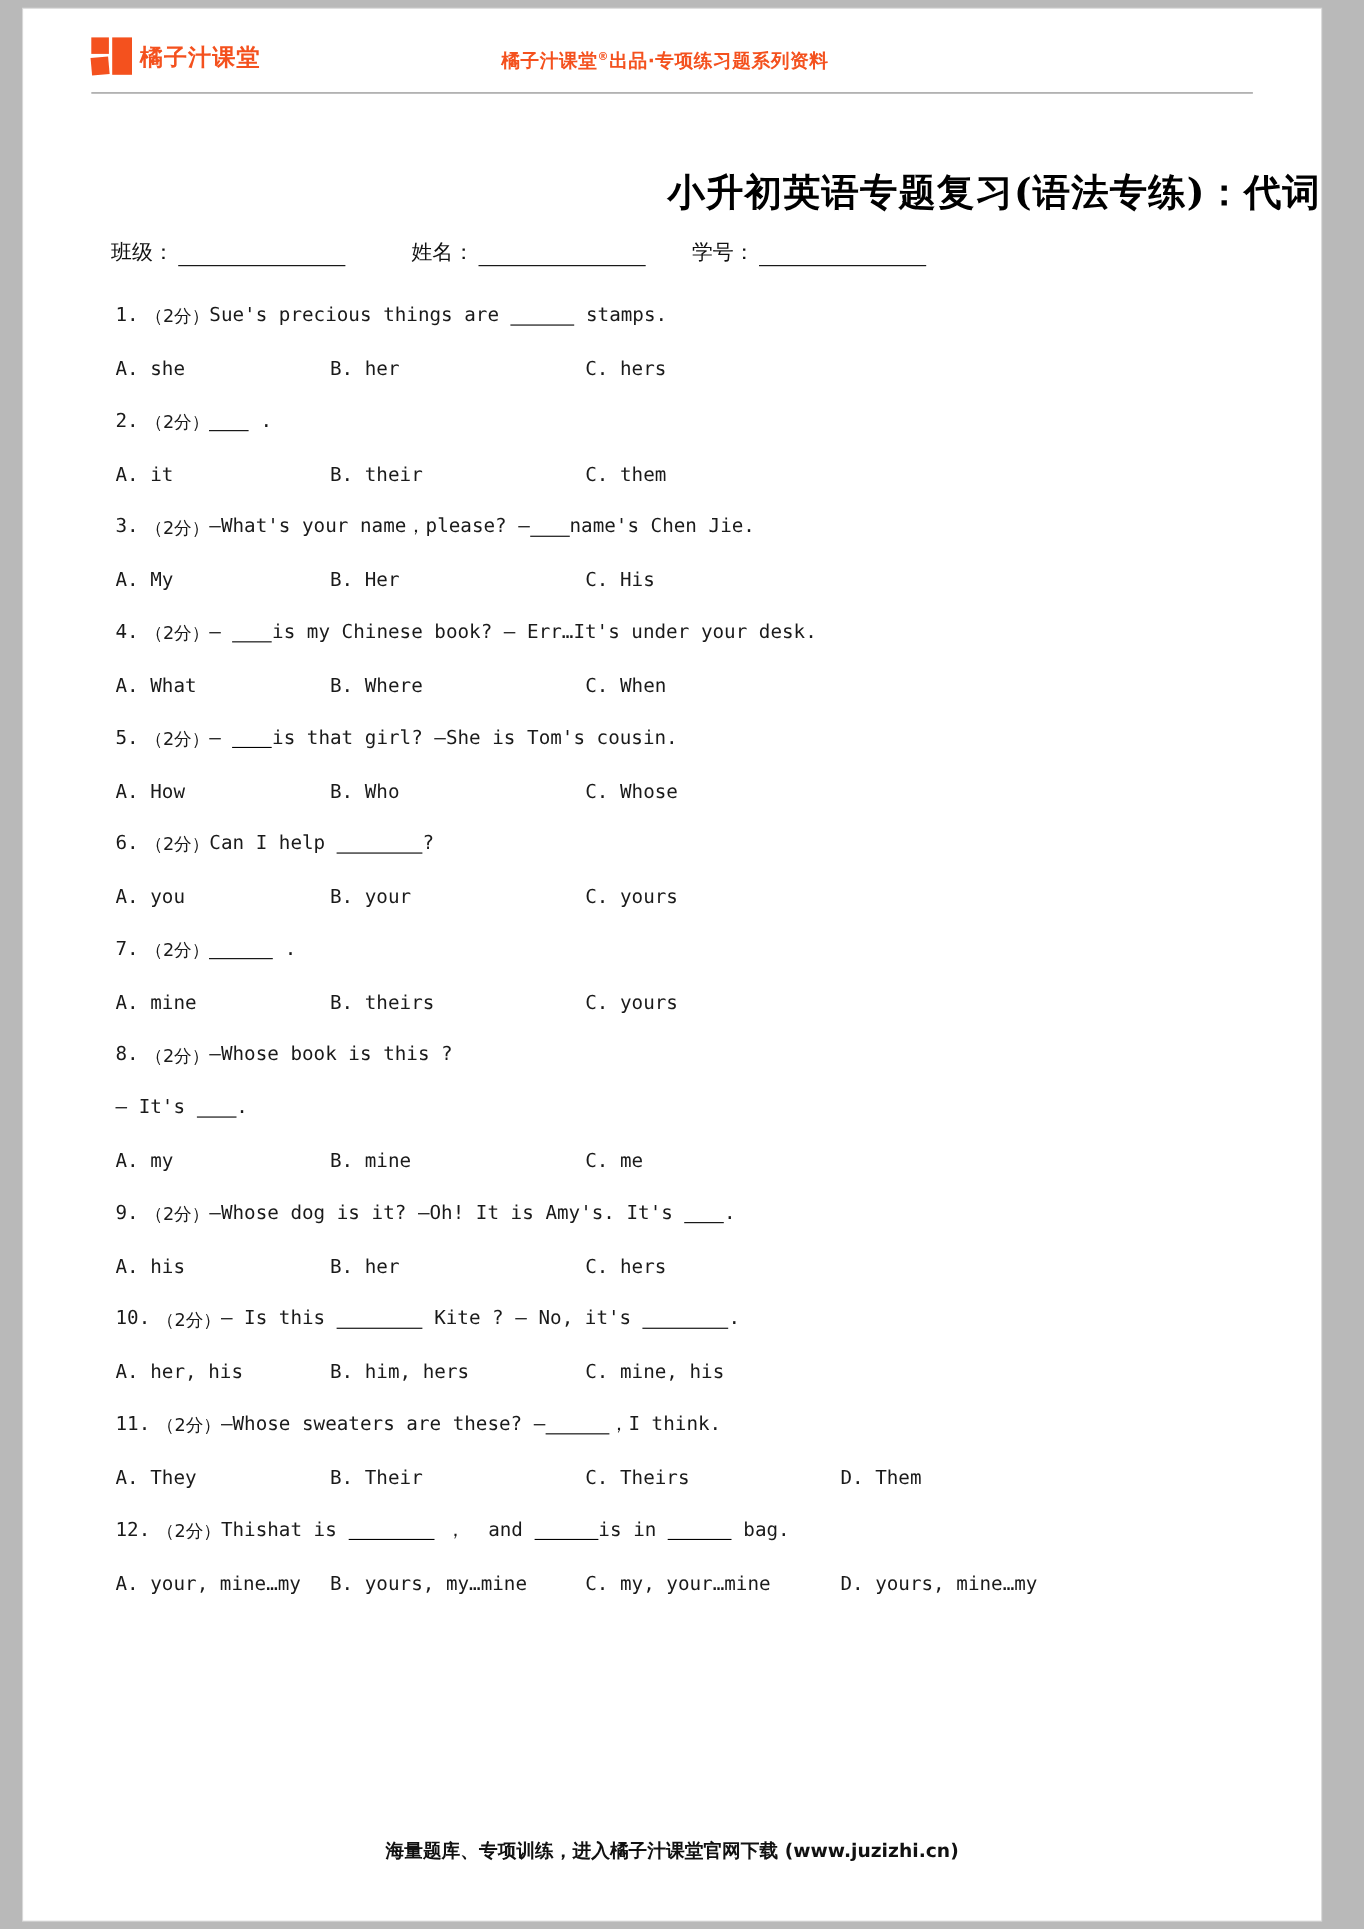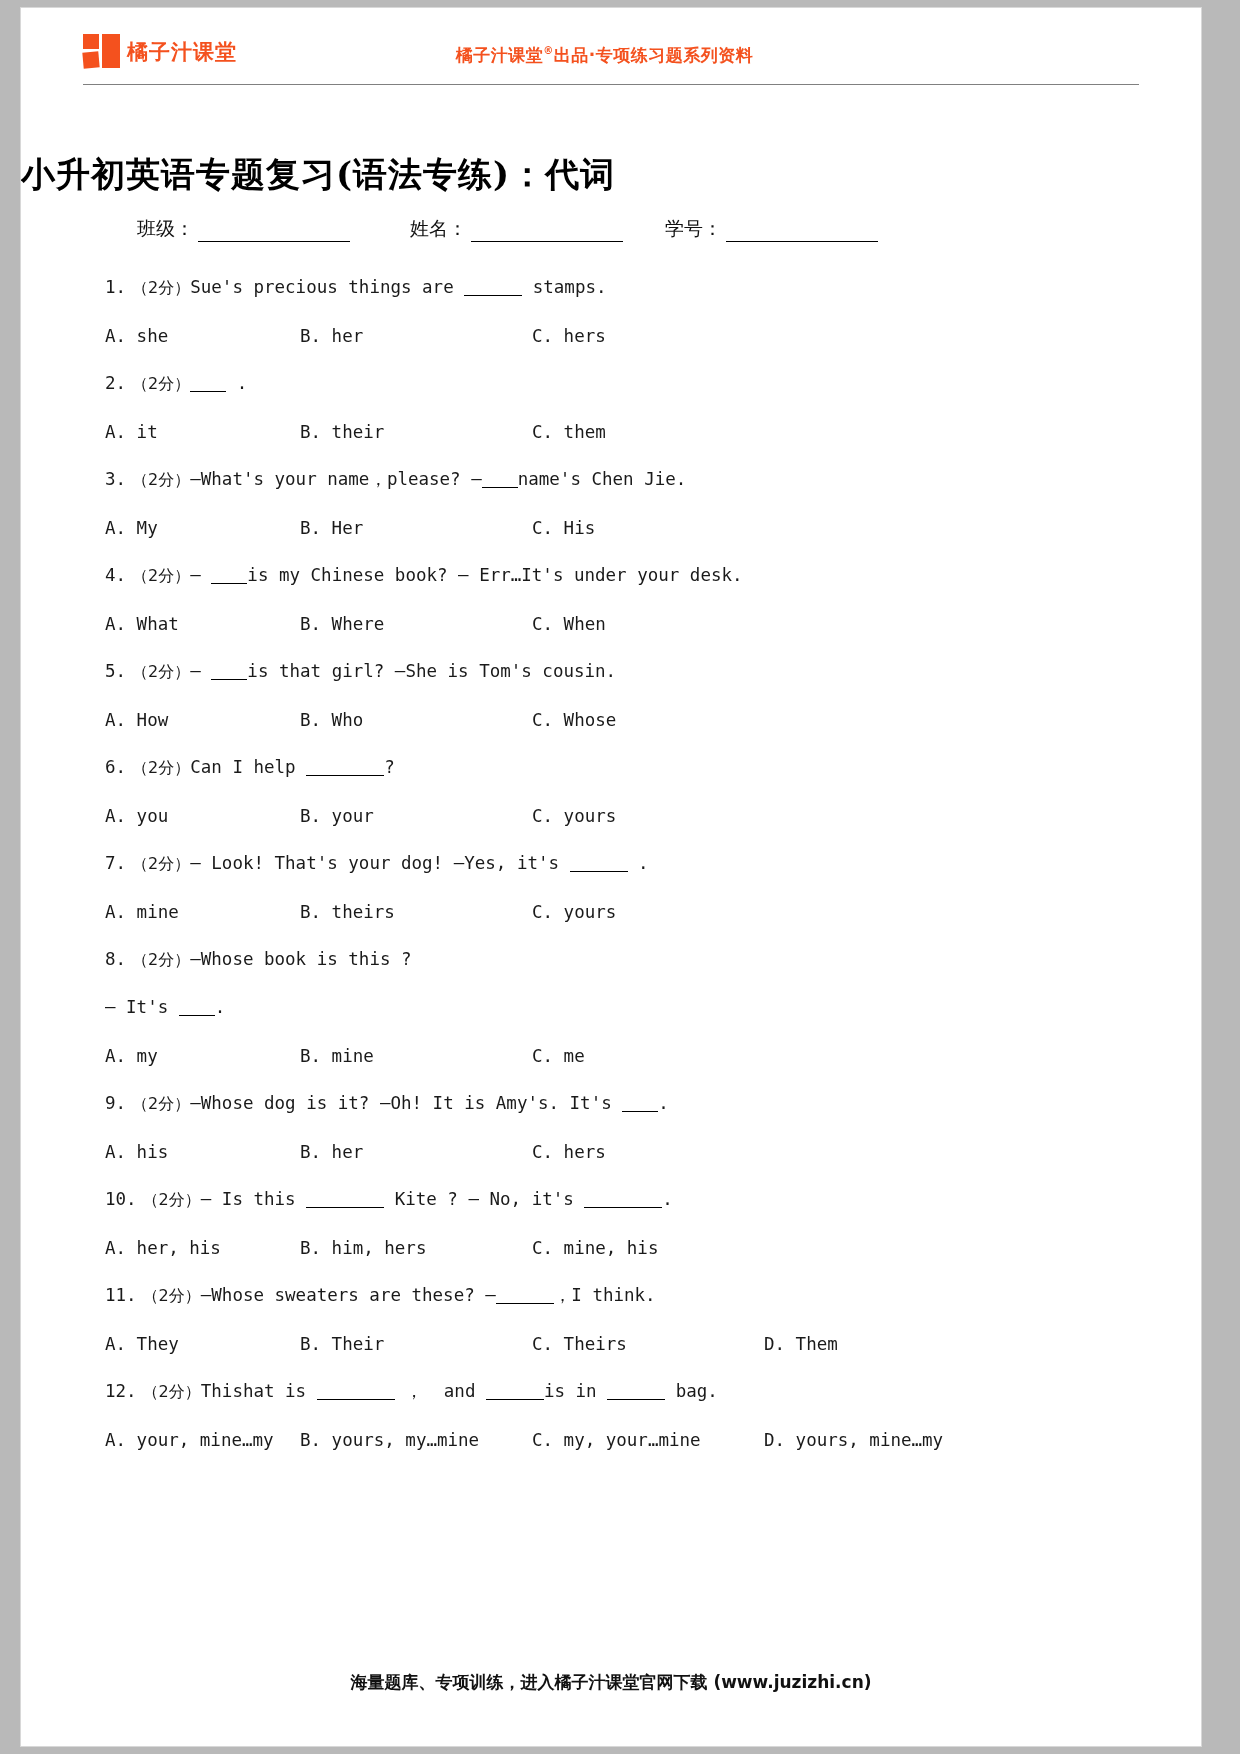--- a/index.html
+++ b/index.html
@@ -74,30 +74,30 @@
     left: 62px;
     right: 62px;
     top: 76px;
     height: 1px;
     background: #808080;
   }
   
   .doc-title {
     margin: 0;
     padding-top: 72px;
-    text-align: left;
+    text-align: right;
     font-family: "DejaVu Serif", serif;
     font-weight: bold;
     font-size: 34px;
     color: #000;
     letter-spacing: 1px;
   }
   .info-row {
     margin-top: 18px;
-    padding-left: 116px;
+    padding-left: 80px;
     font-family: "DejaVu Serif", serif;
     font-size: 19px;
     color: #111;
     display: flex;
     align-items: flex-end;
   }
   .info-item { display: flex; align-items: flex-end; }
   .info-label { white-space: nowrap; }
   .info-blank {
     display: inline-block;
@@ -210,21 +210,21 @@
       </div>
       <div class="q-block">
         <div class="q-stem"><span style="margin-right: 6px;">5.</span><span class="cjk">（2分）</span><span>— </span><span class="blank-s"></span><span>is that girl? —She is Tom's cousin.</span></div>
         <div class="q-opts"><span class="opt opt-1">A. How</span><span class="opt opt-2">B. Who</span><span class="opt opt-3">C. Whose</span></div>
       </div>
       <div class="q-block">
         <div class="q-stem"><span style="margin-right: 6px;">6.</span><span class="cjk">（2分）</span><span>Can I help </span><span class="blank-l"></span><span>?</span></div>
         <div class="q-opts"><span class="opt opt-1">A. you</span><span class="opt opt-2">B. your</span><span class="opt opt-3">C. yours</span></div>
       </div>
       <div class="q-block">
-        <div class="q-stem"><span style="margin-right: 6px;">7.</span><span class="cjk">（2分）</span><span>— Look! That's your dog! —Yes, it's </span><span class="blank-m"></span><span> .</span></div>
+        <div class="q-stem"><span style="margin-right: 6px;">7.</span><span class="cjk">（2分）</span><span class="blank-m"></span><span> .</span></div>
         <div class="q-opts"><span class="opt opt-1">A. mine</span><span class="opt opt-2">B. theirs</span><span class="opt opt-3">C. yours</span></div>
       </div>
       <div class="q-block">
         <div class="q-stem"><span style="margin-right: 6px;">8.</span><span class="cjk">（2分）</span><span>—Whose book is this ?</span></div>
         <div class="q-stem second-line"><span>— It's </span><span class="blank-s"></span><span>.</span></div>
         <div class="q-opts"><span class="opt opt-1">A. my</span><span class="opt opt-2">B. mine</span><span class="opt opt-3">C. me</span></div>
       </div>
       <div class="q-block">
         <div class="q-stem"><span style="margin-right: 6px;">9.</span><span class="cjk">（2分）</span><span>—Whose dog is it? —Oh! It is Amy's. It's </span><span class="blank-s"></span><span>.</span></div>
         <div class="q-opts"><span class="opt opt-1">A. his</span><span class="opt opt-2">B. her</span><span class="opt opt-3">C. hers</span></div>

